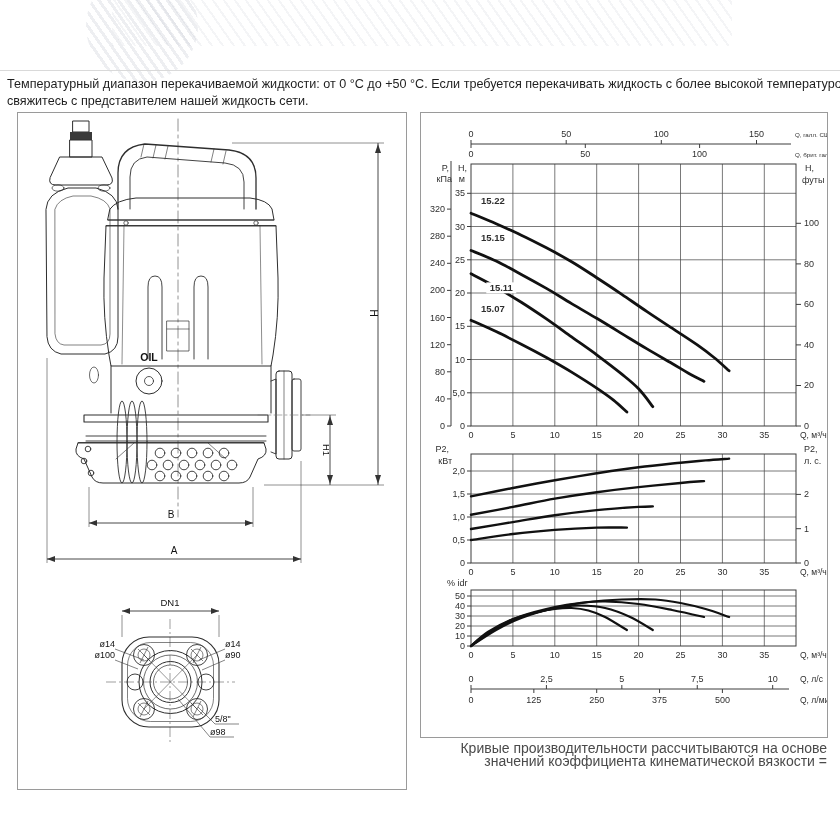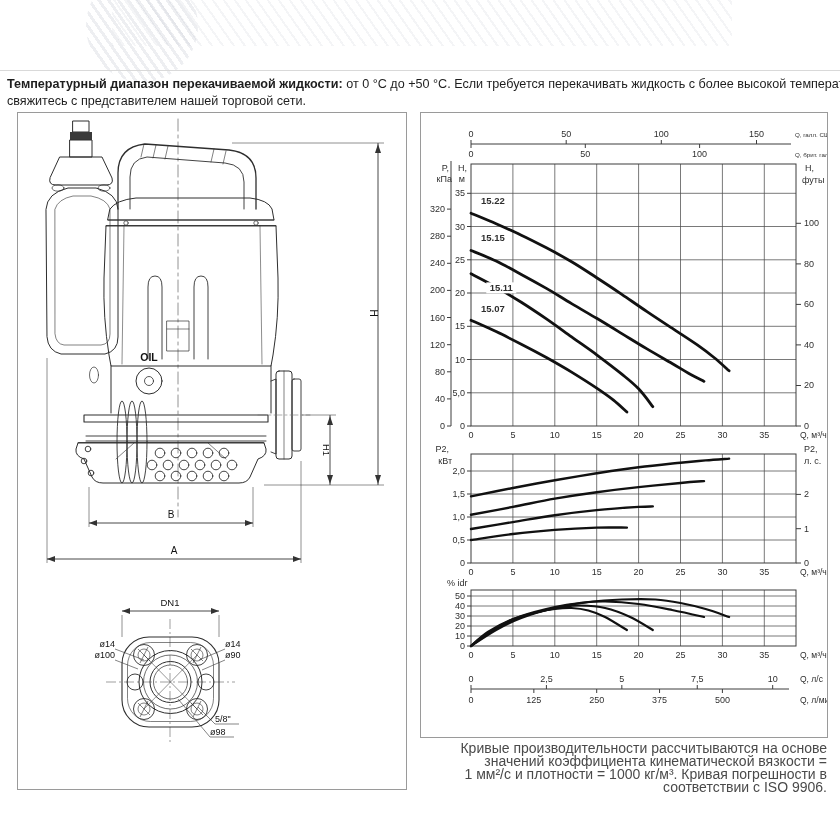--- a/index.html
+++ b/index.html
@@ -4,39 +4,39 @@
 <style>
   html,body{margin:0;padding:0;background:#fff;}
   #page{position:relative;width:840px;height:840px;background:#fff;overflow:hidden;
         font-family:"Liberation Sans",sans-serif;color:#1f1f1f;}
   .wm-band{position:absolute;left:112px;top:0;width:620px;height:46px;
     background:repeating-linear-gradient(55deg,rgba(145,152,170,0.10) 0 2px,transparent 2px 9px);}
   .wm-circle{position:absolute;left:86px;top:-30px;width:112px;height:112px;border-radius:50%;
     background:repeating-linear-gradient(55deg,rgba(145,152,170,0.16) 0 3px,transparent 3px 8px);}
   .topline{position:absolute;left:0;top:70px;width:840px;height:1px;background:#d9d9d9;}
   .intro{position:absolute;left:7px;top:76px;width:830px;font-size:12.6px;line-height:16.5px;color:#1e1e1e;white-space:nowrap;}
-  .intro b{font-weight:bold;}
+  .intro b{font-weight:normal;}
   .panel{position:absolute;border:1px solid #9a9a9a;background:#fff;}
   #left-panel{left:17px;top:112px;width:388px;height:676px;}
   #right-panel{left:420px;top:112px;width:406px;height:624px;}
   .caption{position:absolute;left:418px;top:742px;width:409px;text-align:right;
            font-size:14px;line-height:13px;color:#4a4a4a;}
   svg text{font-family:"Liberation Sans",sans-serif;}
 </style>
 </head>
 <body>
 
 <div id="page">
   <div class="wm-band"></div>
   <div class="wm-circle"></div>
   <div class="topline"></div>
 
   <div class="intro">
     <div><b>Температурный диапазон перекачиваемой жидкости:</b><span> от 0 °C до +50 °C. Если требуется перекачивать жидкость с более высокой температурой,</span></div>
-    <div>свяжитесь с представителем нашей торговой сети.</div>
+    <div>свяжитесь с представителем нашей жидкость сети.</div>
   </div>
 
   <div id="left-panel" class="panel">
   <svg width="388" height="676" viewBox="0 0 388 676">
     <g stroke="#2e2e2e" fill="none" stroke-width="1" stroke-linejoin="round" stroke-linecap="round">
 
       <path d="M160,6 V404" stroke="#777" stroke-width="0.8" stroke-dasharray="12 4 3 4"></path>
 
       <rect x="55" y="8" width="16" height="11"></rect>
       <rect x="52" y="19" width="22" height="8" fill="#3a3a3a" stroke="none"></rect>
@@ -391,15 +391,14 @@
         <text x="379" y="590" font-size="8.5" text-anchor="start" fill="#2f2f2f">Q, л/мин</text>
         <path d="M50,533 C54.2,530.3 66.8,521.7 75.1,517.0 C83.5,512.3 90.5,508.7 100.3,505.0 C110.1,501.3 122.6,497.7 133.8,495.0 C145.0,492.3 156.1,490.4 167.3,489.0 C178.5,487.6 189.7,486.9 200.8,486.5 C212.0,486.1 224.6,485.9 234.4,486.5 C244.1,487.1 251.1,488.4 259.5,490.0 C267.9,491.6 276.5,493.7 284.6,496.0 C292.7,498.3 304.2,502.7 308.1,504.0" stroke="#111" stroke-width="2.2" fill="none" stroke-linecap="round"></path>
         <path d="M50,533 C54.2,530.0 66.8,520.0 75.1,515.0 C83.5,510.0 90.5,506.5 100.3,503.0 C110.1,499.5 124.0,496.2 133.8,494.0 C143.6,491.8 150.6,490.9 158.9,490.0 C167.3,489.1 174.3,488.3 184.1,488.5 C193.9,488.7 206.4,489.6 217.6,491.0 C228.8,492.4 240.2,494.8 251.1,497.0 C262.0,499.2 277.7,502.8 283.0,504.0" stroke="#111" stroke-width="2.2" fill="none" stroke-linecap="round"></path>
         <path d="M50,533 C52.8,530.8 59.8,524.3 66.8,520.0 C73.7,515.7 83.5,510.5 91.9,507.0 C100.3,503.5 108.7,501.2 117.0,499.0 C125.4,496.8 135.2,495.1 142.2,494.0 C149.2,492.9 152.0,492.3 158.9,492.5 C165.9,492.7 175.7,493.1 184.1,495.0 C192.5,496.9 201.3,500.3 209.2,504.0 C217.2,507.7 228.1,514.8 231.8,517.0" stroke="#111" stroke-width="2.2" fill="none" stroke-linecap="round"></path>
         <path d="M50,533 C52.8,530.7 59.8,523.5 66.8,519.0 C73.7,514.5 83.5,509.3 91.9,506.0 C100.3,502.7 110.1,500.7 117.0,499.0 C124.0,497.3 128.2,496.7 133.8,496.0 C139.4,495.3 145.0,494.8 150.6,495.0 C156.1,495.3 161.7,496.0 167.3,497.5 C172.9,499.0 177.7,500.8 184.1,504.0 C190.5,507.3 202.2,514.8 205.9,517.0" stroke="#111" stroke-width="2.2" fill="none" stroke-linecap="round"></path>
       </svg>
   </div>
 
   <div class="caption">
     <div>Кривые производительности рассчитываются на основе значений коэффициента кинематической вязкости =</div>
-    <div>1 мм²/с и плотности = 1000 кг/м³. Кривая погрешности в соответствии с ISO 9906.</div>
   </div>
 </div>
 
 </body></html>

